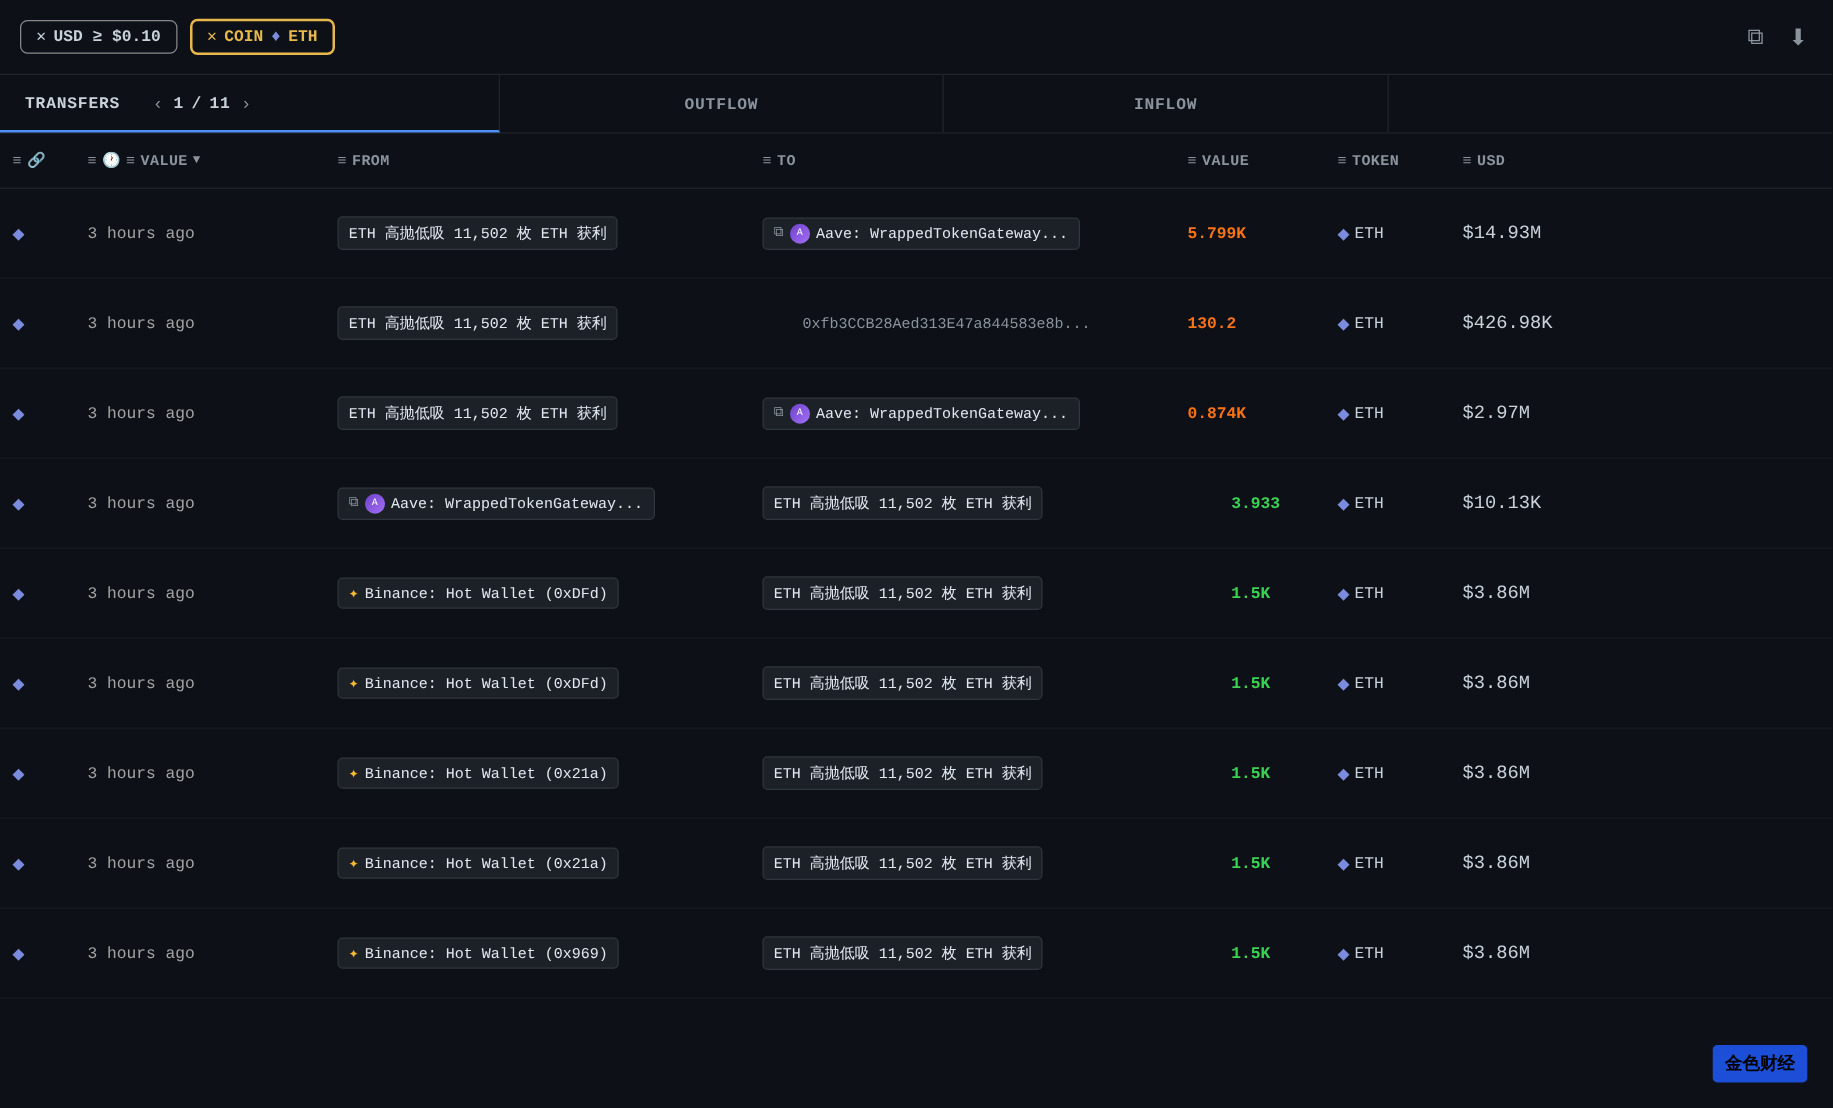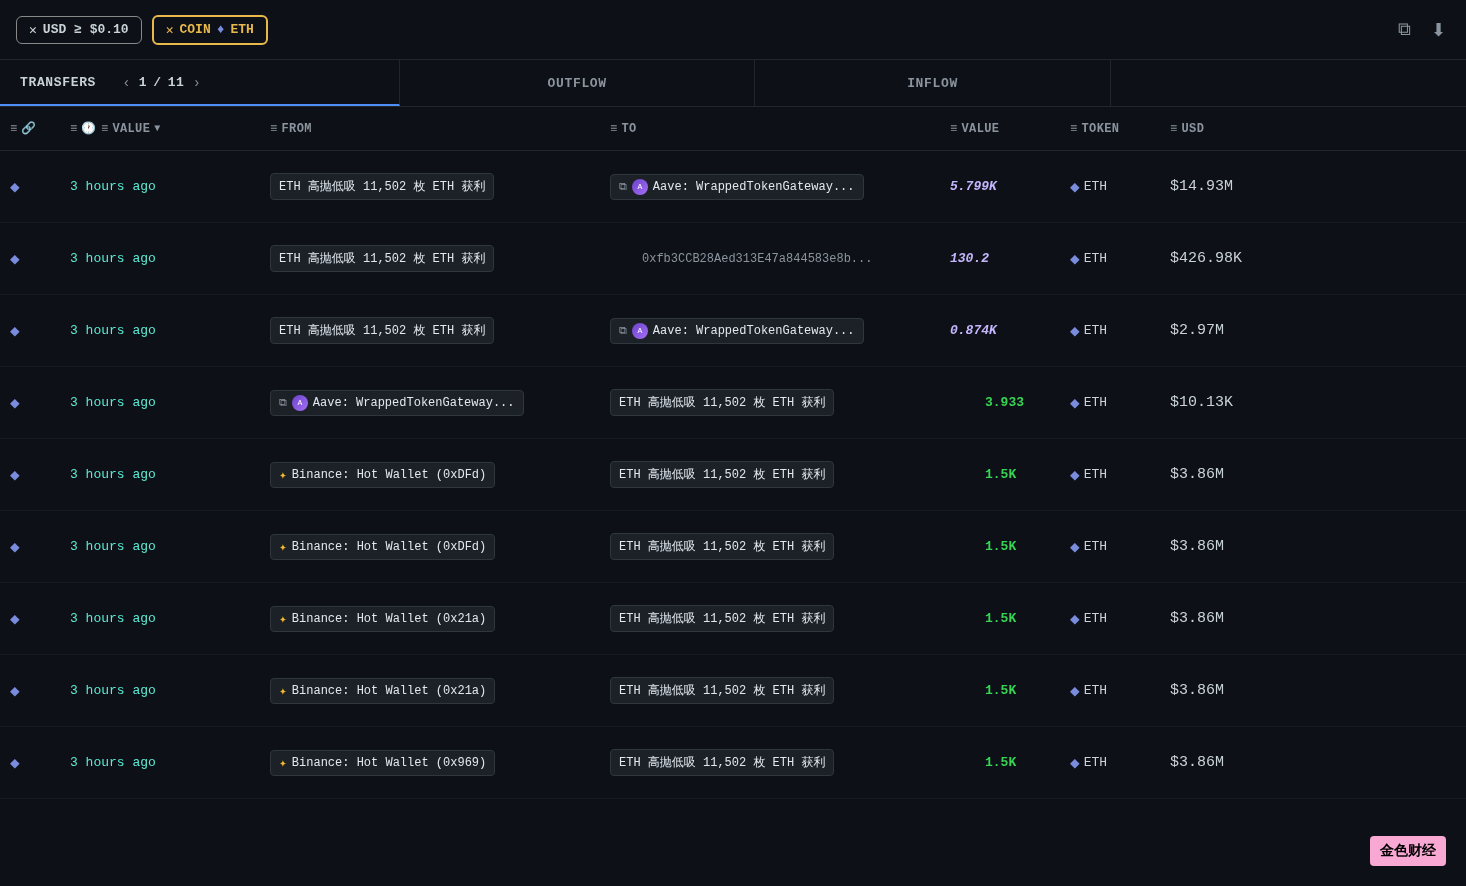--- a/index.html
+++ b/index.html
@@ -147,21 +147,21 @@
     }
 
     
     .eth-icon {
       color: #7b8cde;
       font-size: 16px;
     }
 
     
     .time-cell {
-      color: #5eead4;
+      color: #a3a3a3;
       font-size: 13px;
       white-space: nowrap;
     }
 
     
     .addr-tag {
       background: #1c2128;
       border: 1px solid #30363d;
       border-radius: 4px;
       padding: 4px 8px;
@@ -184,23 +184,22 @@
       margin-left: 32px;
     }
 
     
     .value-green {
       color: #39d353;
       font-weight: 600;
       margin-left: 35px;
     }
     .value-orange {
-      color: #c4b5fd;
+      color: #f97316;
       font-weight: 600;
-      font-style: italic;
     }
 
     .usd-value {
       color: #c9d1d9;
       font-size: 15px;
     }
 
     
     .token-cell {
       display: flex;
@@ -234,21 +233,21 @@
     .binance-icon {
       color: #f3ba2f;
       font-size: 13px;
     }
 
     
     .watermark {
       position: fixed;
       bottom: 20px;
       right: 20px;
-      background: #f9a8d4;
+      background: #1d4ed8;
       color: #000;
       font-weight: 700;
       font-size: 14px;
       padding: 6px 10px;
       border-radius: 4px;
       font-family: sans-serif;
     }
   </style>
 </head>
 <body>

